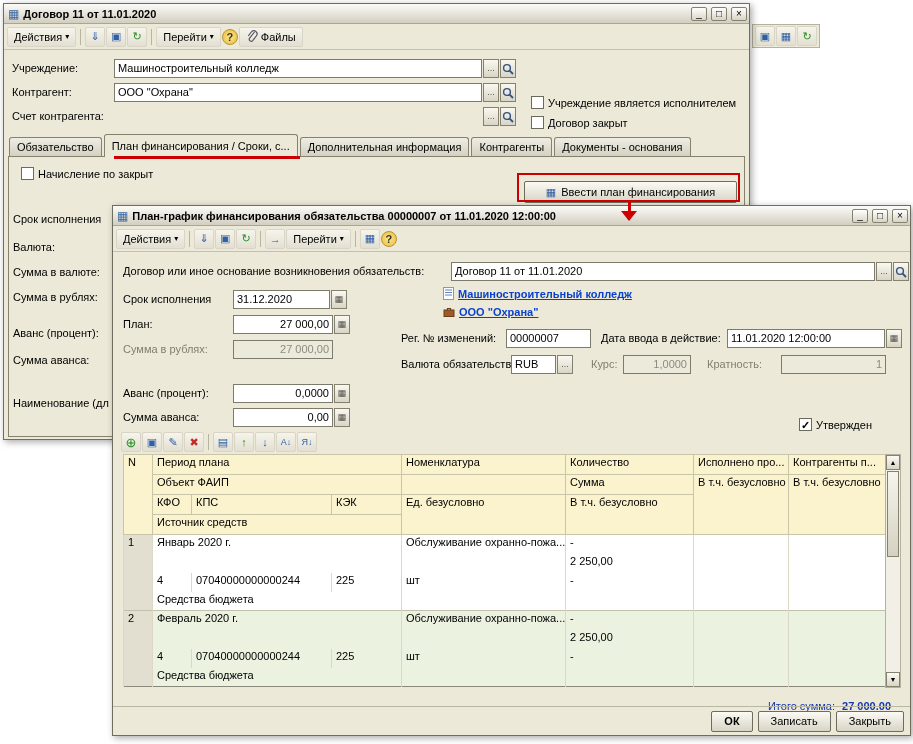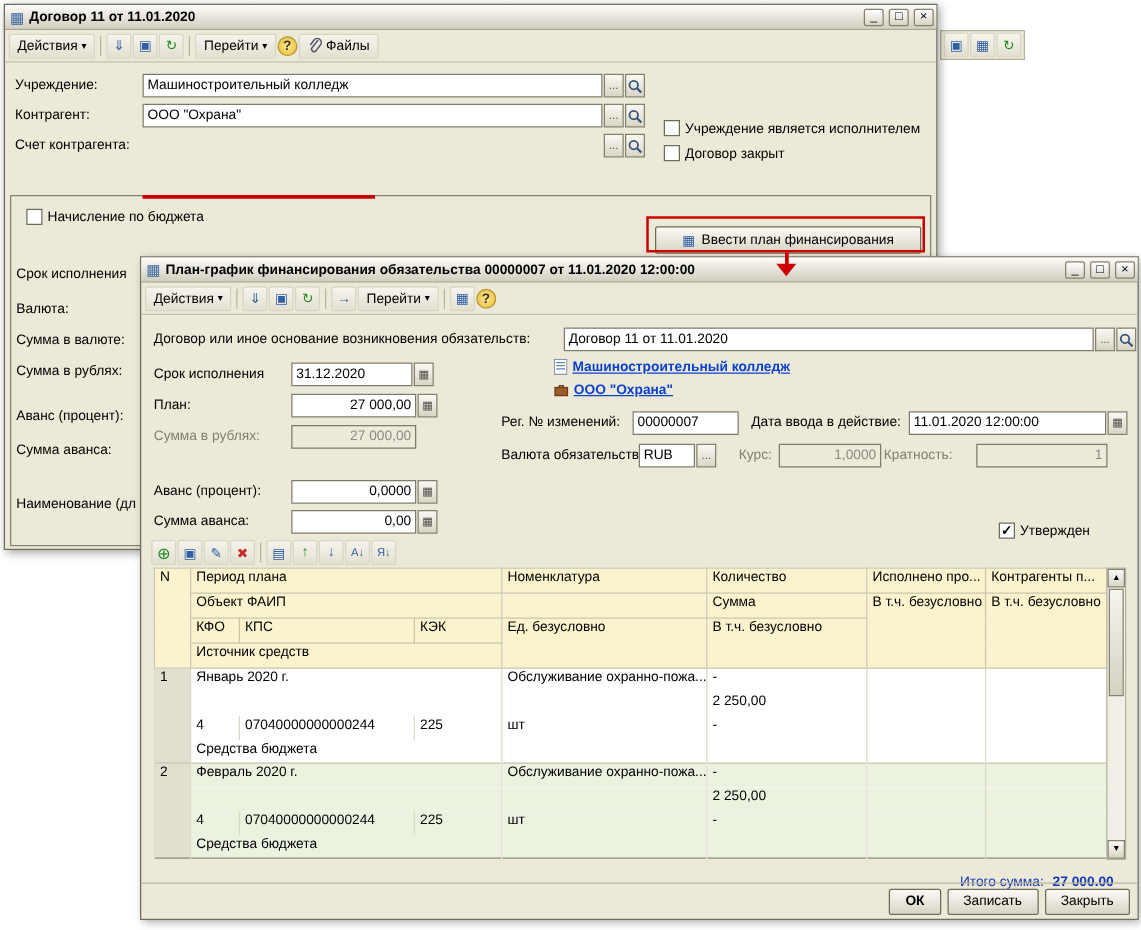--- a/index.html
+++ b/index.html
@@ -121,25 +121,32 @@
 
   <label class="cbrow" style="left:527px;top:92px">
     <span class="chk"></span>
     <span>Учреждение является исполнителем</span>
   </label>
   <label class="cbrow" style="left:527px;top:112px">
     <span class="chk"></span>
     <span>Договор закрыт</span>
   </label>
 
+  <div class="tabstrip" style="left:5px;top:130px;right:4px;height:23px">
+    <span class="tab">Обязательство</span>
+    <span class="tab active">План финансирования / Сроки, с...</span>
+    <span class="tab">Дополнительная информация</span>
+    <span class="tab">Контрагенты</span>
+    <span class="tab">Документы - основания</span>
+  </div>
 
   <div class="panel" style="left:4px;top:152px;width:737px;height:281px">
     <label class="cbrow" style="left:12px;top:10px">
       <span class="chk"></span>
-      <span>Начисление по бюджета</span>
+      <span>Начисление по закрыт</span>
     </label>
     <div class="btn" style="position:absolute;left:515px;top:24px;width:213px;height:22px">
       <span class="ic-blue">▦</span>
       <span>Ввести план финансирования</span>
     </div>
     <span class="lbl" style="left:4px;top:56px">Срок исполнения</span>
     <span class="lbl" style="left:4px;top:84px">Валюта:</span>
     <span class="lbl" style="left:4px;top:109px">Сумма в валюте:</span>
     <span class="lbl" style="left:4px;top:134px">Сумма в рублях:</span>
     <span class="lbl" style="left:4px;top:170px">Аванс (процент):</span>
@@ -223,21 +230,21 @@
   <div class="input" style="left:614px;top:123px;width:158px">11.01.2020 12:00:00</div>
   <div class="fbtn" style="left:773px;top:123px">▦</div>
 
   <span class="lbl gray" style="left:10px;top:137px">Сумма в рублях:</span>
   <div class="input num disabled" style="left:120px;top:134px;width:100px">27 000,00</div>
 
   <span class="lbl" style="left:288px;top:152px">Валюта обязательства:</span>
   <div class="input" style="left:398px;top:149px;width:45px">RUB</div>
   <div class="fbtn" style="left:444px;top:149px">...</div>
   <span class="lbl gray" style="left:478px;top:152px">Курс:</span>
-  <div class="input num disabled" style="left:510px;top:149px;width:82px">1,0000</div>
+  <div class="input num disabled" style="left:510px;top:149px;width:68px">1,0000</div>
   <span class="lbl gray" style="left:594px;top:152px">Кратность:</span>
   <div class="input num disabled" style="left:668px;top:149px;width:105px">1</div>
 
   <span class="lbl" style="left:10px;top:181px">Аванс (процент):</span>
   <div class="input num" style="left:120px;top:178px;width:100px">0,0000</div>
   <div class="fbtn" style="left:221px;top:178px">▦</div>
 
   <span class="lbl" style="left:10px;top:205px">Сумма аванса:</span>
   <div class="input num" style="left:120px;top:202px;width:100px">0,00</div>
   <div class="fbtn" style="left:221px;top:202px">▦</div>

